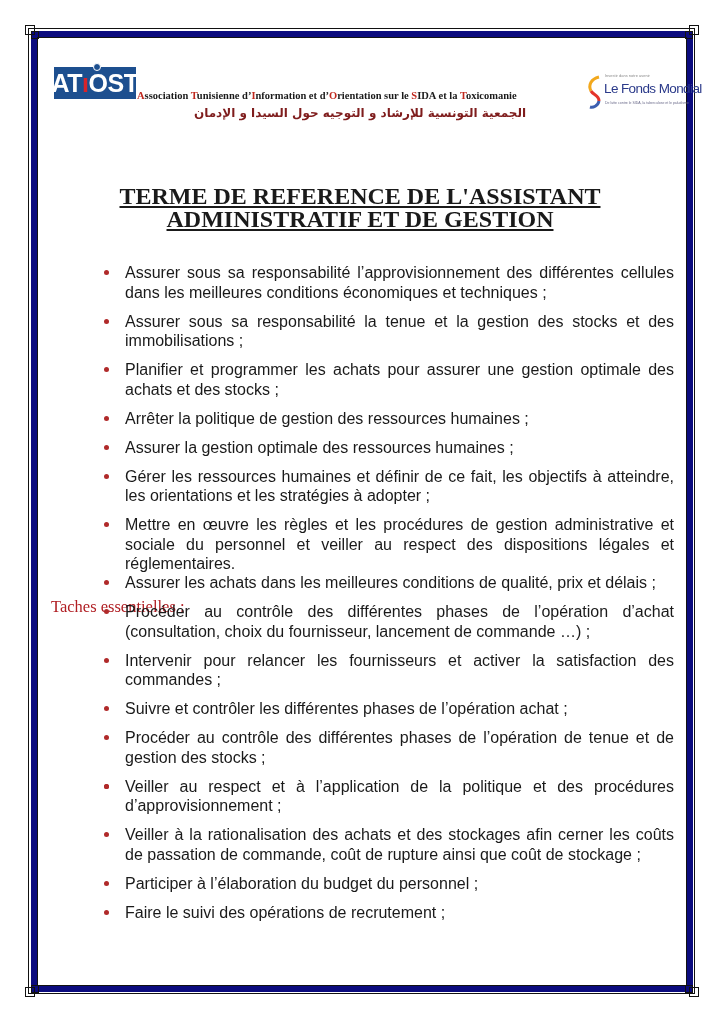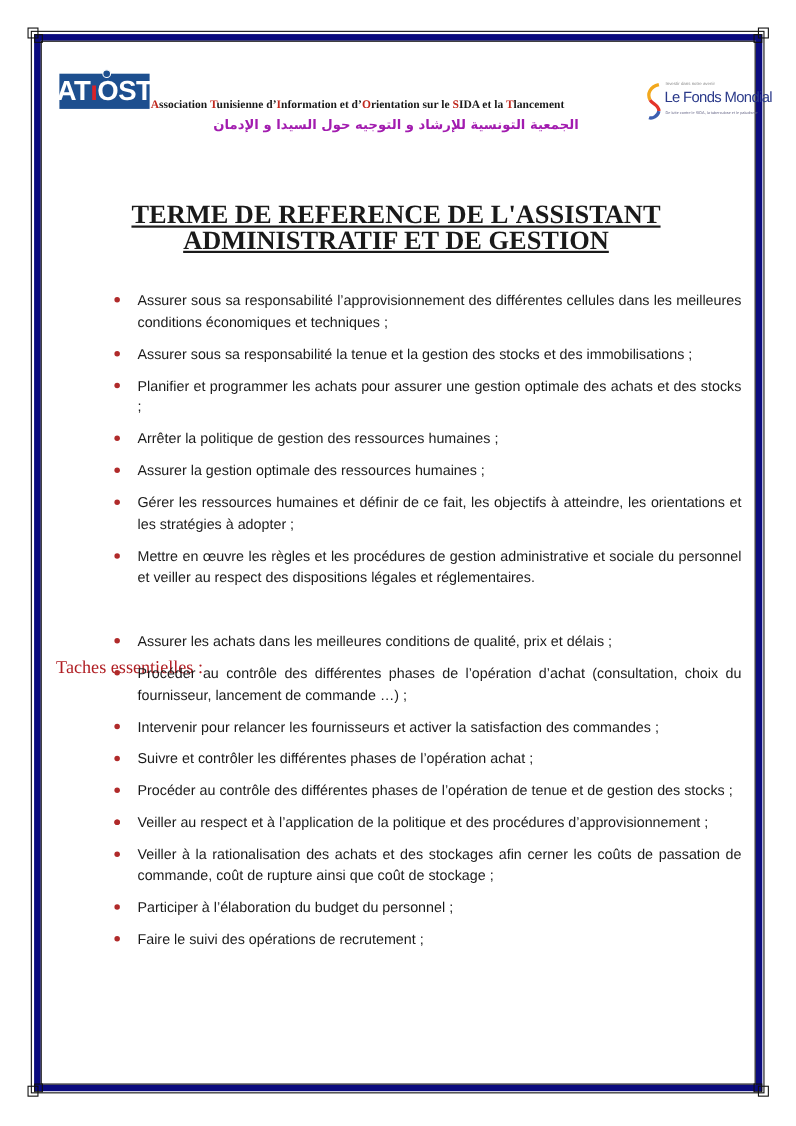--- a/index.html
+++ b/index.html
@@ -46,21 +46,21 @@
   .assoc-line {
     position: absolute; left: 137px; top: 90px; width: 448px;
     font-family: "Liberation Serif", serif; font-weight: bold;
     font-size: 10.5px; color: #1a1a1a; white-space: nowrap;
   }
   .assoc-line .r { color: #c0281e; }
   .arabic-line {
     position: absolute; left: 150px; top: 106px; width: 420px;
     text-align: center; direction: rtl;
     font-family: "DejaVu Sans", sans-serif; font-weight: bold;
-    font-size: 12px; color: #a21caf;
+    font-size: 12px; color: #7f1d1d;
   }
   .logo-fonds {
     position: absolute; left: 587px; top: 71px; width: 90px; height: 46px;
   }
   .logo-fonds .swirl {
     position: absolute; left: 0; top: 4px; width: 16px; height: 34px;
   }
   .logo-fonds .small1 {
     position: absolute; left: 18px; top: 2px; font-size: 4px; color: #8a8a8a; white-space: nowrap;
   }
@@ -79,21 +79,21 @@
     position: absolute; left: 100px; top: 185px; width: 520px; text-align: center;
     font-family: "Liberation Serif", serif; font-weight: bold;
     font-size: 24px; line-height: 23px; color: #1a1a1a;
   }
   .title span { text-decoration: underline; text-underline-offset: 2px; display: inline-block; }
 
   
   .list { position: absolute; left: 104px; width: 570px; margin: 0; padding: 0; list-style: none; }
   .list li {
     position: relative; padding-left: 21px; margin: 0 0 9.5px 0;
-    font-family: "Liberation Sans", sans-serif; font-size: 13px; line-height: 19.5px;
+    font-family: "Liberation Sans", sans-serif; font-size: 16px; line-height: 19.5px;
     color: #1a1a1a; text-align: justify;
   }
   .list li .bullet {
     position: absolute; left: 0; top: 7px; width: 5px; height: 5px; border-radius: 50%;
     background: #b02a2a;
   }
   .list1 { top: 263px; }
   .list2 { top: 573px; }
   .section-heading {
     position: absolute; left: 51px; top: 549px;
@@ -115,21 +115,21 @@
 <div class="corner" style="left:689px;top:987px;"></div>
 <div class="corner b" style="left:685px;top:985px;"></div>
 
 <div class="logo-atiost">
   <span class="dot"></span>
   <span>AT</span>
     <span class="fig">ı</span>
     <span>OST</span>
 </div>
 
-<div class="assoc-line" id="assoc-line"><span class="r">A</span><span>ssociation </span><span class="r">T</span><span>unisienne d’</span><span class="r">I</span><span>nformation et d’</span><span class="r">O</span><span>rientation sur le </span><span class="r">S</span><span>IDA et la </span><span class="r">T</span><span>lancement</span></div>
+<div class="assoc-line" id="assoc-line"><span class="r">A</span><span>ssociation </span><span class="r">T</span><span>unisienne d’</span><span class="r">I</span><span>nformation et d’</span><span class="r">O</span><span>rientation sur le </span><span class="r">S</span><span>IDA et la </span><span class="r">T</span><span>oxicomanie</span></div>
 
 <div class="arabic-line">الجمعية التونسية للإرشاد و التوجيه حول السيدا و الإدمان</div>
 
 <div class="logo-fonds">
   <svg class="swirl" viewBox="0 0 16 34">
     <path d="M12 2 C4 4, 1 10, 4 16" stroke="#f2a81d" stroke-width="3" fill="none"></path>
     <path d="M4 16 C6 20, 12 20, 12 26" stroke="#e4342a" stroke-width="3" fill="none"></path>
     <path d="M12 26 C11 31, 6 33, 3 32" stroke="#3d5fb0" stroke-width="3" fill="none"></path>
   </svg>
   <span class="small1">Investir dans notre avenir</span>

